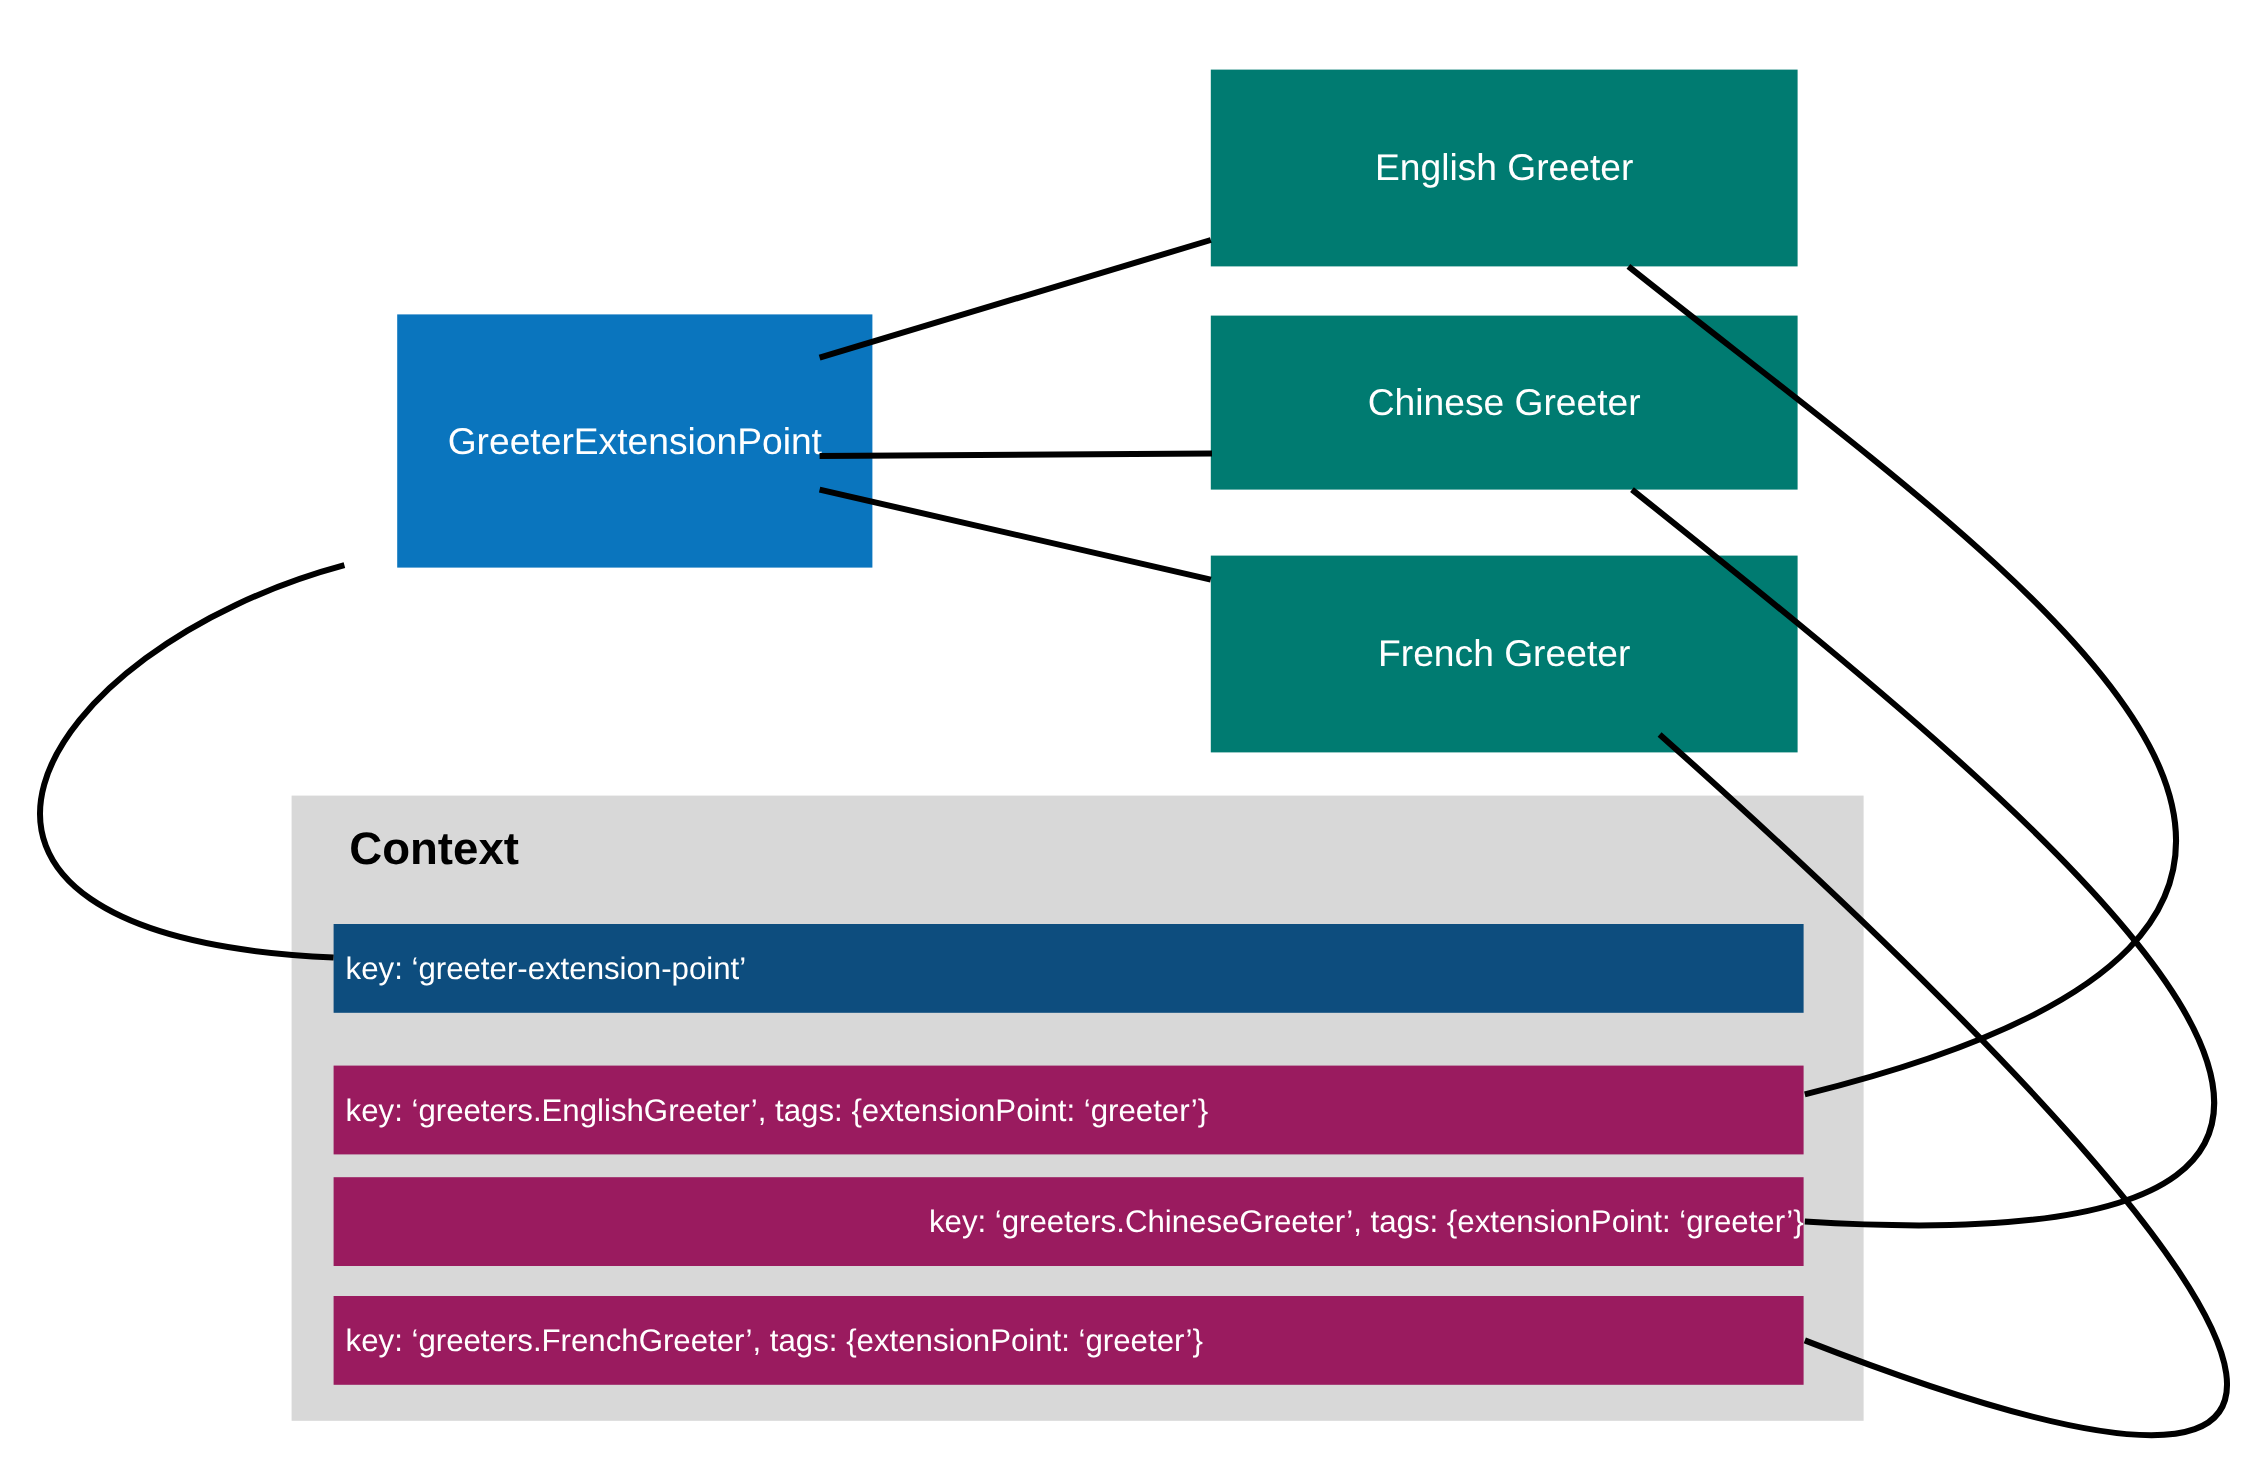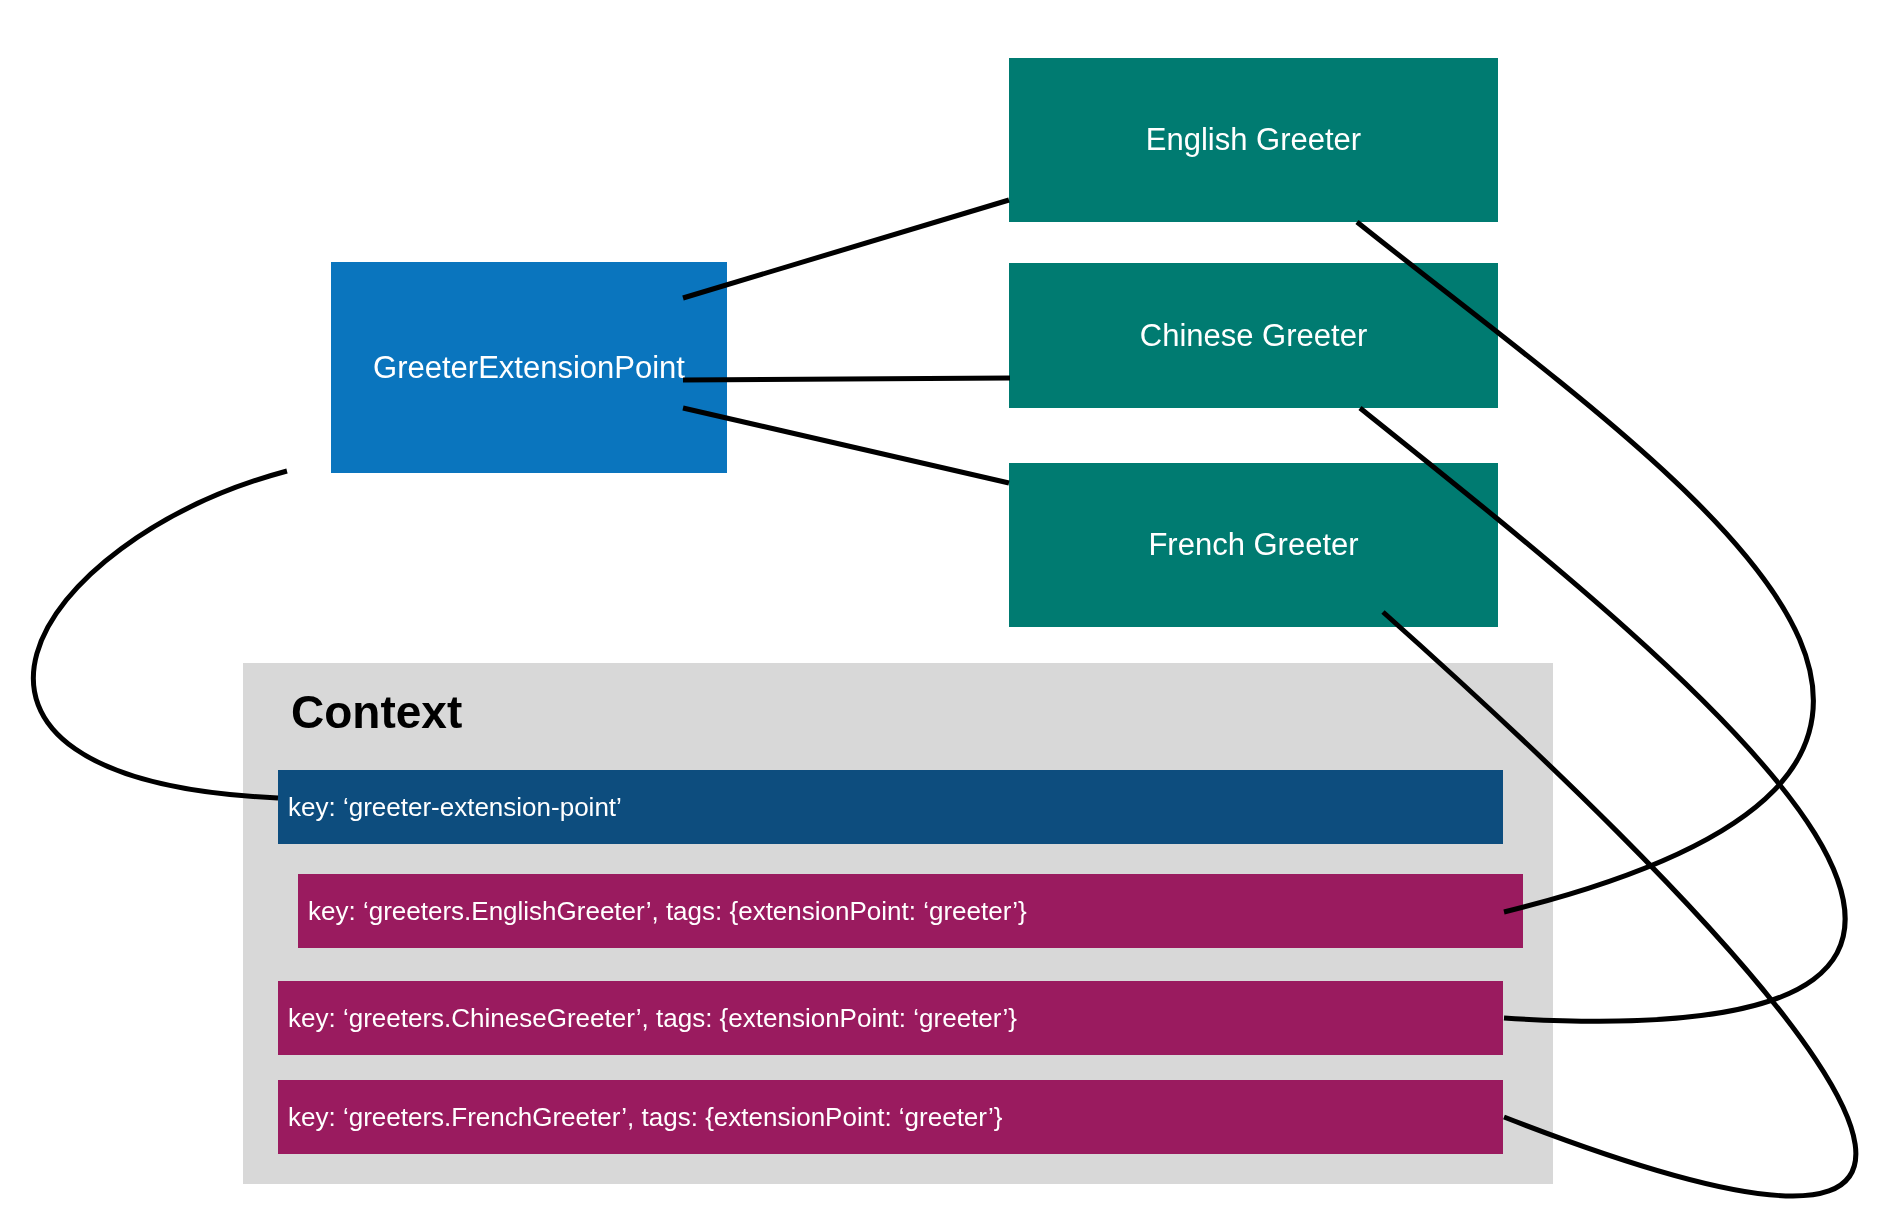--- a/index.html
+++ b/index.html
@@ -44,38 +44,38 @@
   .g-fr { top: 463px; height: 164px; }
   .context-panel {
     position: absolute;
     left: 243px; top: 663px; width: 1310px; height: 521px;
     background: var(--context-panel);
     z-index: 1;
   }
   .context-title {
     position: absolute;
     left: 48px; top: 26px;
-    font-size: 46px;
+    font-size: 38px;
     font-weight: bold;
     color: var(--title-text);
     line-height: 1;
   }
   .key-bar {
     position: absolute;
     left: 35px; width: 1225px; height: 74px;
     display: flex;
     align-items: center;
     padding-left: 10px;
     color: var(--box-text);
     font-size: 26px;
     white-space: nowrap;
   }
   .bar-ep { top: 107px; background: var(--context-key-bar); }
-  .bar-g1 { top: 211px; background: var(--greeter-key-bar); margin-left: 20px; }
-  .bar-g2 { top: 318px; background: var(--greeter-key-bar); }
+  .bar-g1 { top: 225px; background: var(--greeter-key-bar); }
+  .bar-g2 { top: 318px; background: var(--greeter-key-bar); justify-content: flex-end; }
   .bar-g3 { top: 417px; background: var(--greeter-key-bar); }
   .wires {
     position: absolute;
     left: 0; top: 0; width: 1878px; height: 1230px;
     z-index: 2;
     pointer-events: none;
   }
   .wires path { stroke: var(--connector); stroke-width: 5; fill: none; }
 </style>
 </head>

